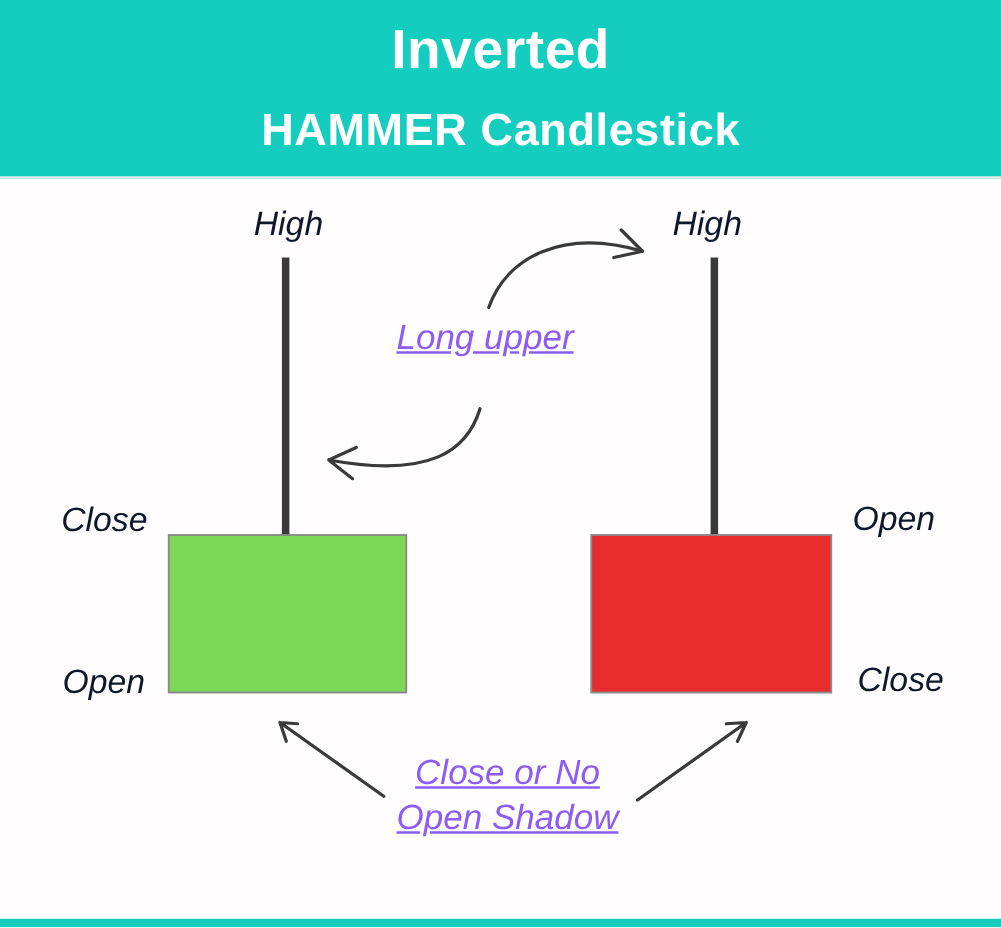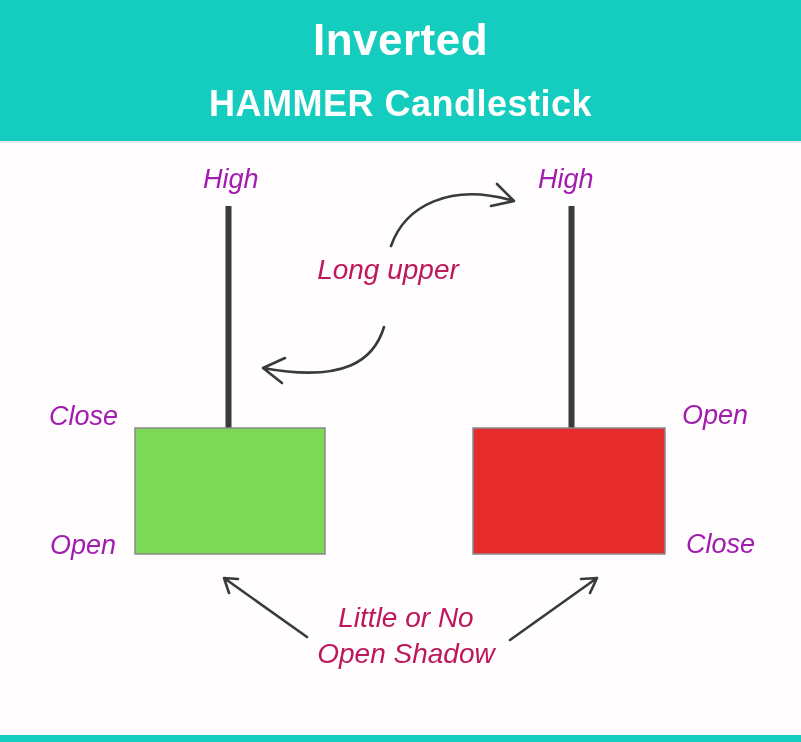--- a/index.html
+++ b/index.html
@@ -10,26 +10,26 @@
   .banner{
     position:absolute;left:0;top:0;width:801px;height:143px;
     display:flex;flex-direction:column;align-items:center;justify-content:center;
     color:#ffffff;border-bottom:2px solid #eae8e8;box-sizing:border-box;
     text-align:center;
     gap:20px;
   }
   .banner .l1{font-size:44px;font-weight:bold;line-height:1.08;letter-spacing:0.5px;}
   .banner .l2{font-size:36px;font-weight:bold;line-height:1.18;letter-spacing:0.5px;}
   .label{
-    position:absolute;font-style:italic;font-size:27px;color:#a21caf;
+    position:absolute;font-style:italic;font-size:27px;color:#0f172a;
     white-space:nowrap;
   }
   .ann{
-    position:absolute;font-style:italic;font-size:28px;color:#be185d;
-    text-align:center;line-height:1.3;white-space:nowrap;
+    position:absolute;font-style:italic;font-size:28px;color:#8b5cf6;
+    text-align:center;line-height:1.3;white-space:nowrap;text-decoration:underline;
   }
   svg.overlay{position:absolute;left:0;top:0;}
   .footer-strip{position:absolute;left:0;bottom:0;width:801px;height:7px;}
 </style>
 </head>
 <body>
 
 <div class="canvas">
 
   <div class="banner" style="background: rgb(21, 205, 190);">
@@ -60,19 +60,19 @@
 
   <div class="label" style="left:538px;top:164px;">High</div>
   <div class="label" style="left:682px;top:400px;">Open</div>
   <div class="label" style="left:686px;top:529px;">Close</div>
 
   <div class="ann" style="left:288px;top:252px;width:200px;">
     <div>Long upper</div>
   </div>
 
   <div class="ann" style="left:306px;top:600px;width:200px;">
-    <div>Little or No</div>
+    <div>Close or No</div>
     <div>Open Shadow</div>
   </div>
 
   <div class="footer-strip" style="background: rgb(21, 205, 190);"></div>
 
 </div>
 
 </body></html>

